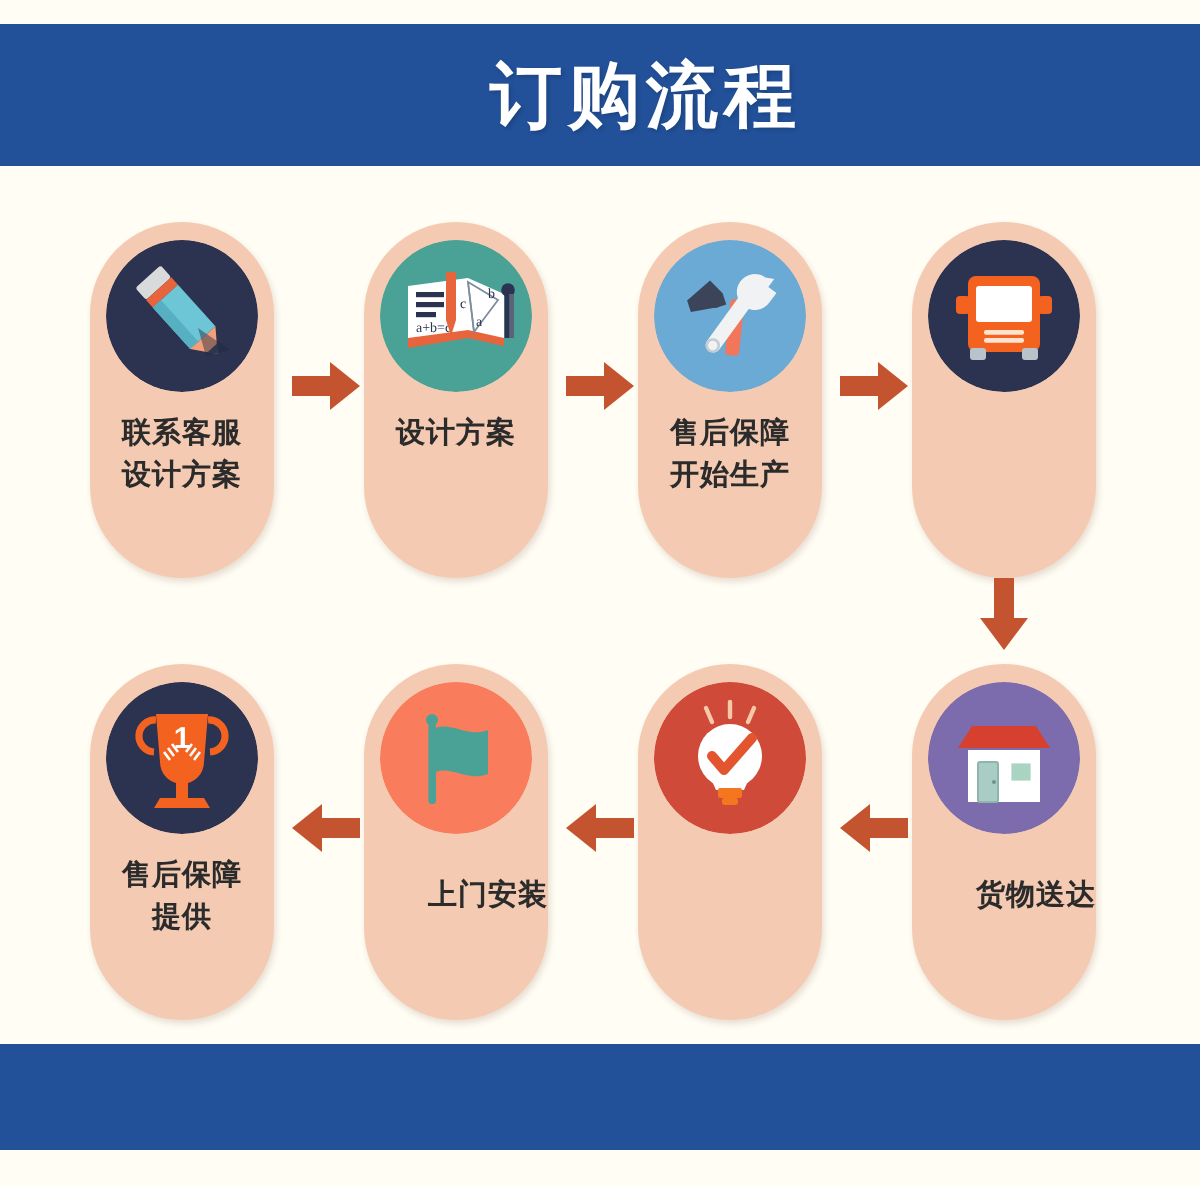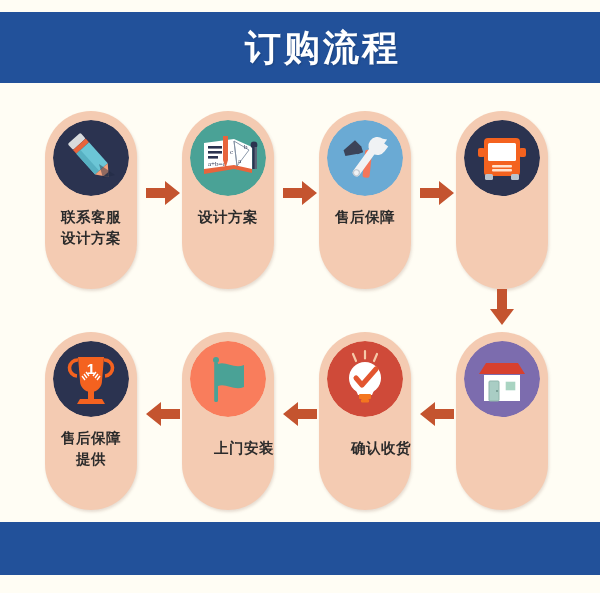--- a/index.html
+++ b/index.html
@@ -187,20 +187,21 @@
         </g>
         <g transform="rotate(36 38 38)">
           <path d="M41 12 a9 9 0 1 0 9 9 l0 -6 -5 0 0 -5 Z" fill="#f0f2f4"></path>
           <rect x="36" y="22" width="7.5" height="36" rx="3" fill="#f0f2f4"></rect>
           <circle cx="39.7" cy="55" r="3" fill="none" stroke="#c6ccd3" stroke-width="1.3"></circle>
         </g>
       </svg>
     </div>
     <div class="caption">
       <span class="ln">售后保障</span>
+      <span class="ln">开始生产</span>
     </div>
   </div>
 
   <div class="arrow" style="left:420px; top:96px;">
     <svg viewBox="0 0 34 28">
         <polygon points="0,9 19,9 19,2 34,14 19,26 19,19 0,19" fill="#c4542f"></polygon>
       </svg>
   </div>
 
   <div class="step" style="left:456px; top:28px;">
@@ -276,23 +277,20 @@
       <svg viewBox="0 0 76 76">
         <circle cx="38" cy="38" r="38" fill="#cf4a39"></circle>
         <path d="M26 13 l3 7 M38 10 l0 7.5 M50 13 l-3 7" stroke="#f6c9a8" stroke-width="2.2" stroke-linecap="round"></path>
         <circle cx="38" cy="37" r="16" fill="#ffffff"></circle>
         <path d="M27 45 L49 45 L45 54 L31 54 Z" fill="#ffffff"></path>
         <rect x="32" y="53" width="12" height="5" rx="1" fill="#f4761f"></rect>
         <rect x="34" y="58" width="8" height="3.5" rx="1.2" fill="#f4761f"></rect>
         <path d="M29 37 L35 44 L49 28" fill="none" stroke="#e2552f" stroke-width="5" stroke-linecap="round" stroke-linejoin="round"></path>
       </svg>
     </div>
-    <div class="caption single">
-      <span class="ln">确认收货</span>
-    </div>
   </div>
 
   <div class="arrow" style="left:420px; top:317px;">
     <svg viewBox="0 0 34 28">
         <polygon points="34,9 15,9 15,2 0,14 15,26 15,19 34,19" fill="#c4542f"></polygon>
       </svg>
   </div>
 
   <div class="step" style="left:456px; top:249px;">
     <div class="icon-wrap">
@@ -300,17 +298,20 @@
         <circle cx="38" cy="38" r="38" fill="#7c6cae"></circle>
         <rect x="20" y="34" width="36" height="26" fill="#ffffff"></rect>
         <path d="M15 33 L22 22 L54 22 L61 33 Z" fill="#d7402e"></path>
         <rect x="25" y="40" width="10" height="20" rx="1" fill="#a9cdc4"></rect>
         <rect x="25" y="40" width="10" height="20" rx="1" fill="none" stroke="#8fb5ab" stroke-width="1"></rect>
         <circle cx="33" cy="50" r="1" fill="#6f938b"></circle>
         <rect x="41" y="40" width="11" height="10" fill="#a9d4c2"></rect>
         <rect x="41" y="40" width="11" height="10" fill="none" stroke="#ffffff" stroke-width="1.4"></rect>
       </svg>
     </div>
+    <div class="caption single">
+      <span class="ln">货物送达</span>
+    </div>
   </div>
 
 </div>
 
 <div class="banner banner-bottom"></div>
 
 </body></html>

